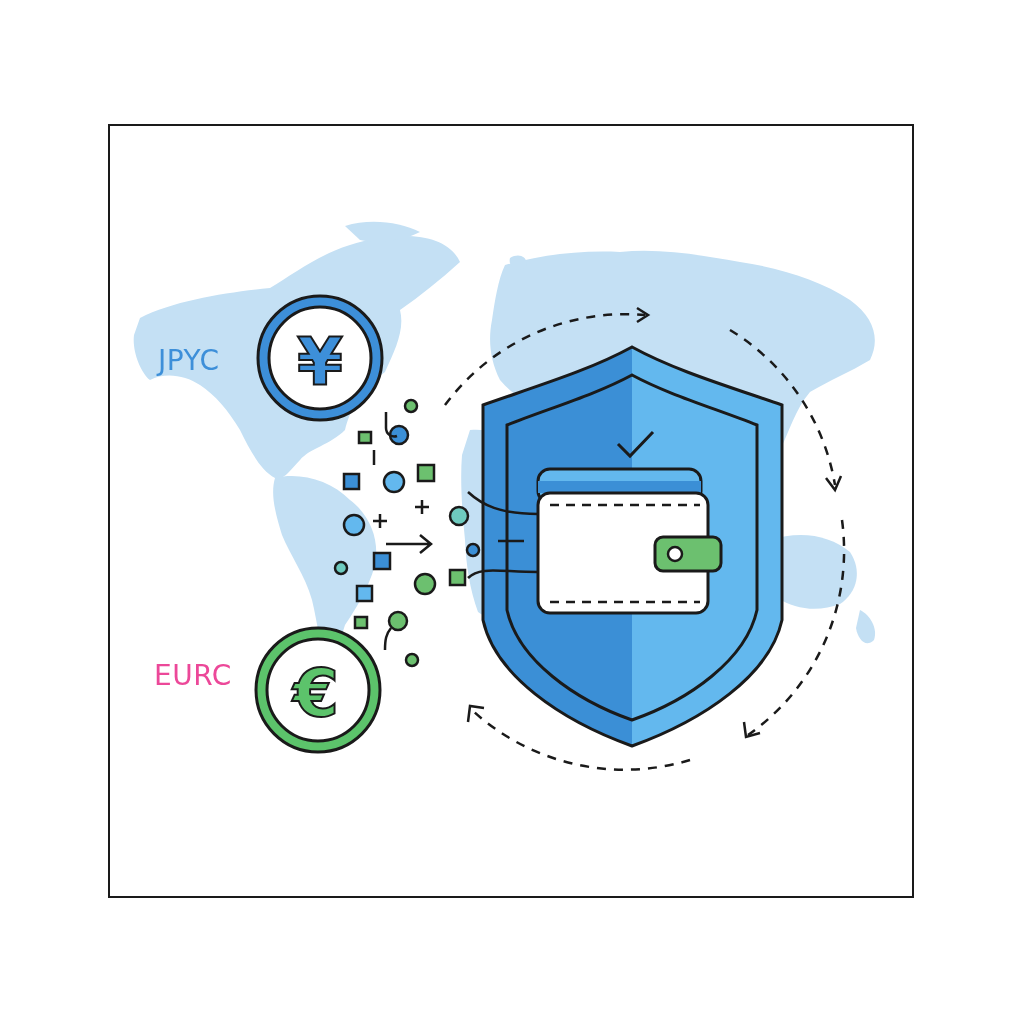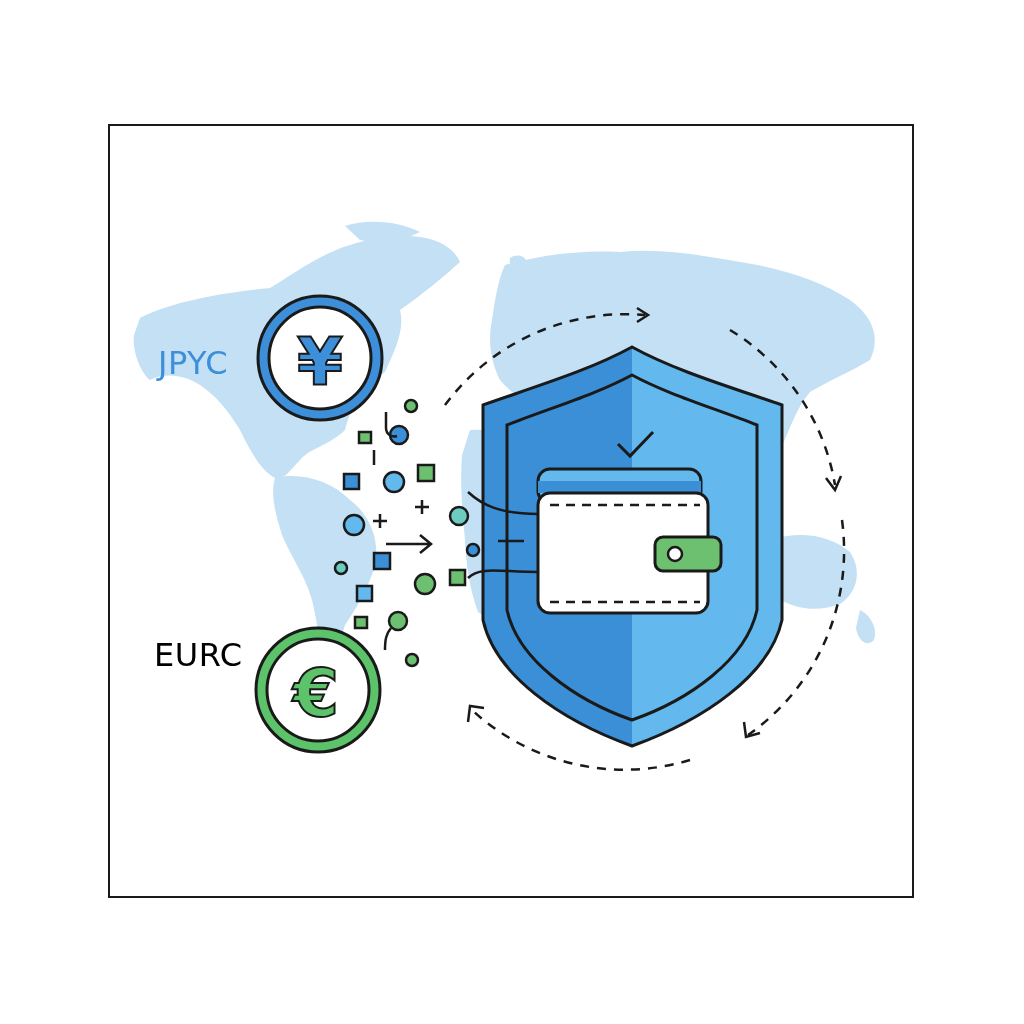--- a/index.html
+++ b/index.html
@@ -1,21 +1,21 @@
 <!DOCTYPE html>
 <html><head>
 <meta charset="utf-8">
 <style>
   html, body { margin: 0; padding: 0; background: #ffffff; }
   body { width: 1024px; height: 1024px; position: relative; overflow: hidden; font-family: "DejaVu Sans", sans-serif; }
   .frame { position: absolute; left: 108px; top: 124px; width: 806px; height: 774px; border: 2px solid #1a1a1a; box-sizing: border-box; background: #fff; overflow: hidden; }
   svg.art { position: absolute; left: 0; top: 0; width: 1024px; height: 1024px; }
-  .label { position: absolute; font-size: 32px; font-weight: 400; letter-spacing: 0.5px; }
+  .label { position: absolute; font-size: 28px; font-weight: 400; letter-spacing: 0.5px; }
   .label.jpyc { left: 158px; top: 344px; color: #3d8fd9; }
-  .label.eurc { left: 154px; top: 636px; color: #000000; }
+  .label.eurc { left: 154px; top: 659px; color: #ec4899; }
 </style>
 </head>
 <body>
 
 <div class="frame"></div>
 
 <svg class="art" viewBox="0 0 1024 1024">
 
   <g fill="#c4e0f4">
     <path d="M140 318 C175 300 230 292 270 288 C300 270 330 245 380 238 C420 232 450 240 460 262 C440 280 420 296 400 310 C405 330 395 350 385 372 C360 390 350 410 345 430 C330 445 310 448 300 460 C290 470 285 480 275 478 C260 470 250 450 240 430 C228 410 215 395 200 385 C185 375 165 372 150 380 C140 372 132 350 134 335 Z"></path>

